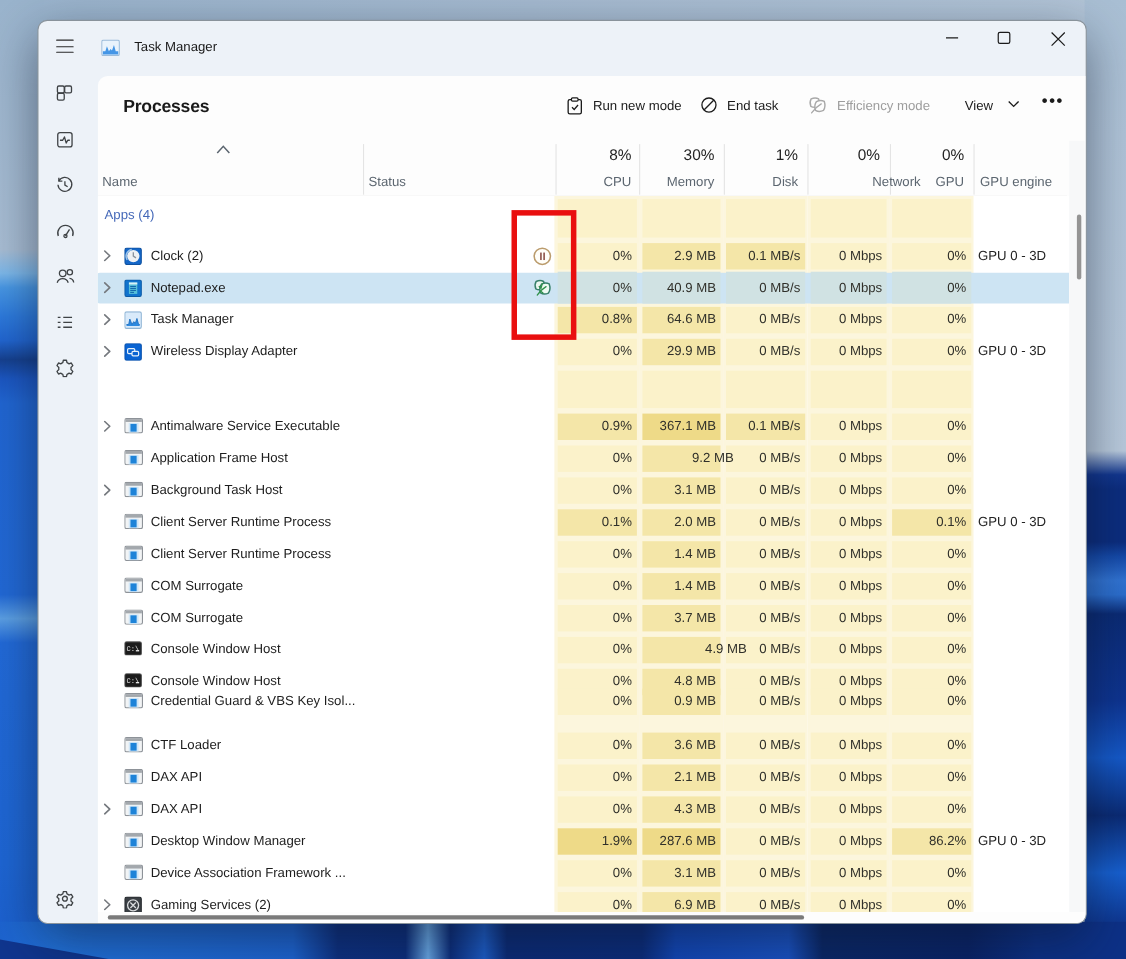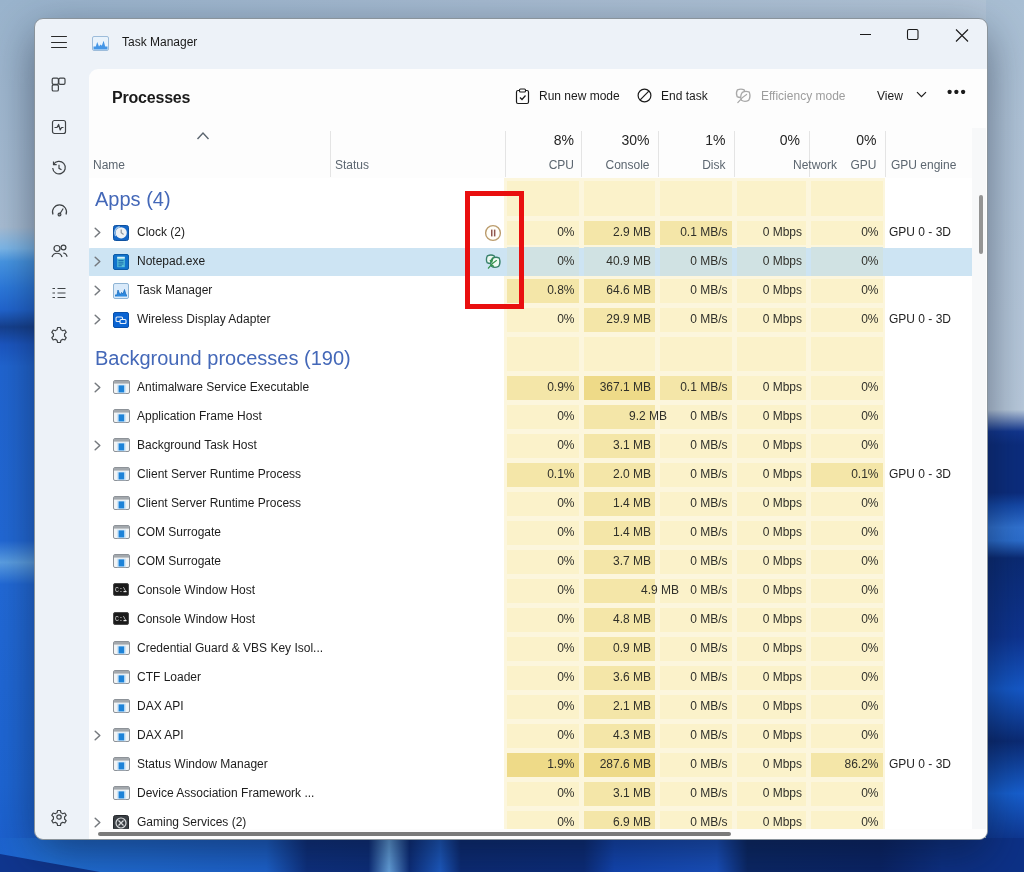--- a/index.html
+++ b/index.html
@@ -41,21 +41,21 @@
 .hnum { position:absolute; top:63px; font-size:14px; color:#242424; text-align:right; }
 .hlab { position:absolute; top:89px; font-size:12px; color:#5c6670; text-align:right; }
 .hlab2 { position:absolute; top:89px; font-size:12px; color:#5c6670; }
 #sortch { position:absolute; left:107px; top:62px; }
 
 #tbl { position:absolute; left:0; top:109px; width:883px; height:651px; overflow:hidden; background:#fff; }
 .colbase { position:absolute; top:0; bottom:0; background:#fcf6dd; }
 .tr { position:absolute; left:0; width:883px; }
 .cell { position:absolute; }
 .selbg { position:absolute; left:-2px; top:0.5px; width:885px; height:28px; background:#cde4f3; border-radius:4px 0 0 4px; }
-.sech { position:absolute; left:6px; top:50%; margin-top:-9.5px; font-size:20px; color:#4468b8; }
+.sech { position:absolute; left:6px; top:50%; margin-top:-9.5px; font-size:12px; color:#4468b8; }
 .chev { position:absolute; left:5px; top:50%; margin-top:-5.5px; }
 .ric { position:absolute; left:24px; top:50%; margin-top:-8px; height:17px; }
 .rname { position:absolute; left:48px; top:50%; margin-top:-7.5px; font-size:12px; color:#1d1d1d; white-space:nowrap; }
 .stic { position:absolute; left:395px; top:50%; margin-top:-9px; }
 .val { position:absolute; top:0; font-size:12px; color:#30302a; text-align:right; }
 .eng { position:absolute; left:800px; top:0; font-size:12px; color:#242424; }
 
 #vsb { position:absolute; left:883px; top:59px; height:701px; width:14px; background:#f7f8f9; }
 #vthumb { position:absolute; left:889.5px; top:126px; width:4px; height:59px; background:#949494; border-radius:2px; }
 #hthumb { position:absolute; left:9px; top:763px; width:633px; height:3.5px; background:#7a7a7a; border-radius:2px; }
@@ -196,21 +196,21 @@
       <div class="vsep" style="left:492px"></div>
       <div class="vsep" style="left:568.5px"></div>
       <div class="vsep" style="left:645px"></div>
       <div class="vsep" style="left:719.5px"></div>
       <div class="vsep" style="left:796px"></div>
       <div class="hlab2" style="left:4px">Name</div>
       <div class="hlab2" style="left:246px">Status</div>
       <div class="hnum" style="left:415px;width:70px">8%</div>
       <div class="hlab" style="left:415px;width:70px">CPU</div>
       <div class="hnum" style="left:492px;width:68.5px">30%</div>
-      <div class="hlab" style="left:492px;width:68.5px">Console</div>
+      <div class="hlab" style="left:492px;width:68.5px">Memory</div>
       <div class="hnum" style="left:568.5px;width:68px">1%</div>
       <div class="hlab" style="left:568.5px;width:68px">Disk</div>
       <div class="hnum" style="left:645px;width:66px">0%</div>
       <div class="hlab" style="left:682px;width:66px">Network</div>
       <div class="hnum" style="left:719.5px;width:68px">0%</div>
       <div class="hlab" style="left:719.5px;width:68px">GPU</div>
       <div class="hlab2" style="left:802px">GPU engine</div>
     </div>
     <div id="headline"></div>
 
@@ -346,21 +346,20 @@
           <div class="val" style="left:645px;width:68.0px;line-height:29px">0 Mbps</div>
           <div class="val" style="left:719.5px;width:70.0px;line-height:29px">0%</div>
           <div class="eng" style="line-height:29px">GPU 0 - 3D</div>
         </div>
 <div class="tr" style="top:156px;height:39px">
           <div class="cell" style="left:418.0px;width:71.5px;top:2.5px;height:34px;background:#fbf2ca"></div>
           <div class="cell" style="left:494.5px;width:71.5px;top:2.5px;height:34px;background:#fbf2ca"></div>
           <div class="cell" style="left:571.0px;width:71.5px;top:2.5px;height:34px;background:#fbf2ca"></div>
           <div class="cell" style="left:647.5px;width:69.5px;top:2.5px;height:34px;background:#fbf2ca"></div>
           <div class="cell" style="left:722.0px;width:71.5px;top:2.5px;height:34px;background:#fbf2ca"></div>
-          <div class="sech" style="margin-top:-6.5px">Background processes (190)</div>
         </div>
 <div class="tr" style="top:195px;height:29px">
           <div class="cell" style="left:418.0px;width:71.5px;top:2.5px;height:24px;background:#f4e6a8"></div>
           <div class="cell" style="left:494.5px;width:71.5px;top:2.5px;height:24px;background:#eeda88"></div>
           <div class="cell" style="left:571.0px;width:71.5px;top:2.5px;height:24px;background:#f4e6a8"></div>
           <div class="cell" style="left:647.5px;width:69.5px;top:2.5px;height:24px;background:#fbf2ca"></div>
           <div class="cell" style="left:722.0px;width:71.5px;top:2.5px;height:24px;background:#fbf2ca"></div>
           <div class="chev">
             <svg width="7" height="11" viewBox="0 0 7 11">
               <path d="M1.2 1.2 L5.8 5.5 L1.2 9.8" fill="none" stroke="#75797e" stroke-width="1.5" stroke-linecap="round" stroke-linejoin="round"></path>
@@ -546,21 +545,21 @@
               <rect x="10.5" y="8" width="3" height="1.2" fill="#e8e8e8"></rect>
             </svg>
           </div>
           <div class="rname">Console Window Host</div>
           <div class="val" style="left:415.5px;width:70.0px;line-height:29px">0%</div>
           <div class="val" style="left:492px;width:70.0px;line-height:29px">4.8 MB</div>
           <div class="val" style="left:568.5px;width:70.0px;line-height:29px">0 MB/s</div>
           <div class="val" style="left:645px;width:68.0px;line-height:29px">0 Mbps</div>
           <div class="val" style="left:719.5px;width:70.0px;line-height:29px">0%</div>
         </div>
-<div class="tr" style="top:456px;height:29px">
+<div class="tr" style="top:445px;height:29px">
           <div class="cell" style="left:418.0px;width:71.5px;top:2.5px;height:24px;background:#fbf2ca"></div>
           <div class="cell" style="left:494.5px;width:71.5px;top:2.5px;height:24px;background:#f4e6a8"></div>
           <div class="cell" style="left:571.0px;width:71.5px;top:2.5px;height:24px;background:#fbf2ca"></div>
           <div class="cell" style="left:647.5px;width:69.5px;top:2.5px;height:24px;background:#fbf2ca"></div>
           <div class="cell" style="left:722.0px;width:71.5px;top:2.5px;height:24px;background:#fbf2ca"></div>
           <div class="ric">
             <svg width="17" height="14" viewBox="0 0 17 14">
               <rect x="0.5" y="0.5" width="16" height="13" rx="1.5" fill="#f2f4f5" stroke="#8d9298"></rect>
               <rect x="1" y="1" width="15" height="2.6" fill="#a3a8ad"></rect>
               <rect x="4" y="4.6" width="9" height="8.6" fill="#cfe6f8"></rect>
@@ -649,21 +648,21 @@
           <div class="cell" style="left:647.5px;width:69.5px;top:2.5px;height:24px;background:#fbf2ca"></div>
           <div class="cell" style="left:722.0px;width:71.5px;top:2.5px;height:24px;background:#f4e6a8"></div>
           <div class="ric">
             <svg width="17" height="14" viewBox="0 0 17 14">
               <rect x="0.5" y="0.5" width="16" height="13" rx="1.5" fill="#f2f4f5" stroke="#8d9298"></rect>
               <rect x="1" y="1" width="15" height="2.6" fill="#a3a8ad"></rect>
               <rect x="4" y="4.6" width="9" height="8.6" fill="#cfe6f8"></rect>
               <rect x="5.6" y="5.4" width="5.6" height="7" fill="#1e83d8"></rect>
             </svg>
           </div>
-          <div class="rname">Status Window Manager</div>
+          <div class="rname">Desktop Window Manager</div>
           <div class="val" style="left:415.5px;width:70.0px;line-height:29px">1.9%</div>
           <div class="val" style="left:492px;width:70.0px;line-height:29px">287.6 MB</div>
           <div class="val" style="left:568.5px;width:70.0px;line-height:29px">0 MB/s</div>
           <div class="val" style="left:645px;width:68.0px;line-height:29px">0 Mbps</div>
           <div class="val" style="left:719.5px;width:70.0px;line-height:29px">86.2%</div>
           <div class="eng" style="line-height:29px">GPU 0 - 3D</div>
         </div>
 <div class="tr" style="top:601px;height:29px">
           <div class="cell" style="left:418.0px;width:71.5px;top:2.5px;height:24px;background:#fbf2ca"></div>
           <div class="cell" style="left:494.5px;width:71.5px;top:2.5px;height:24px;background:#f4e6a8"></div>

